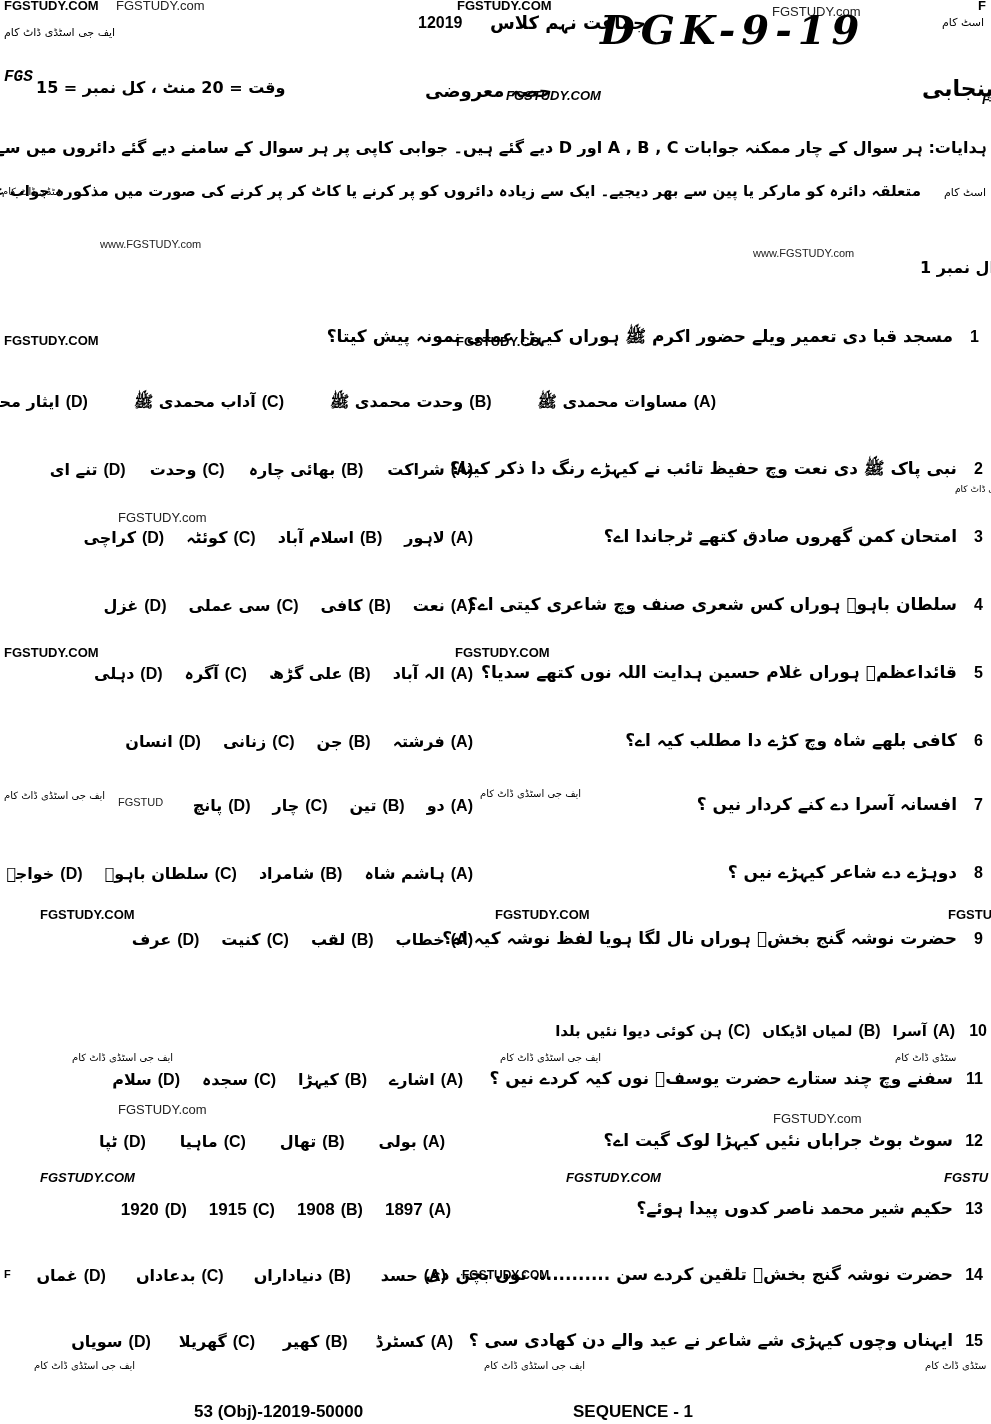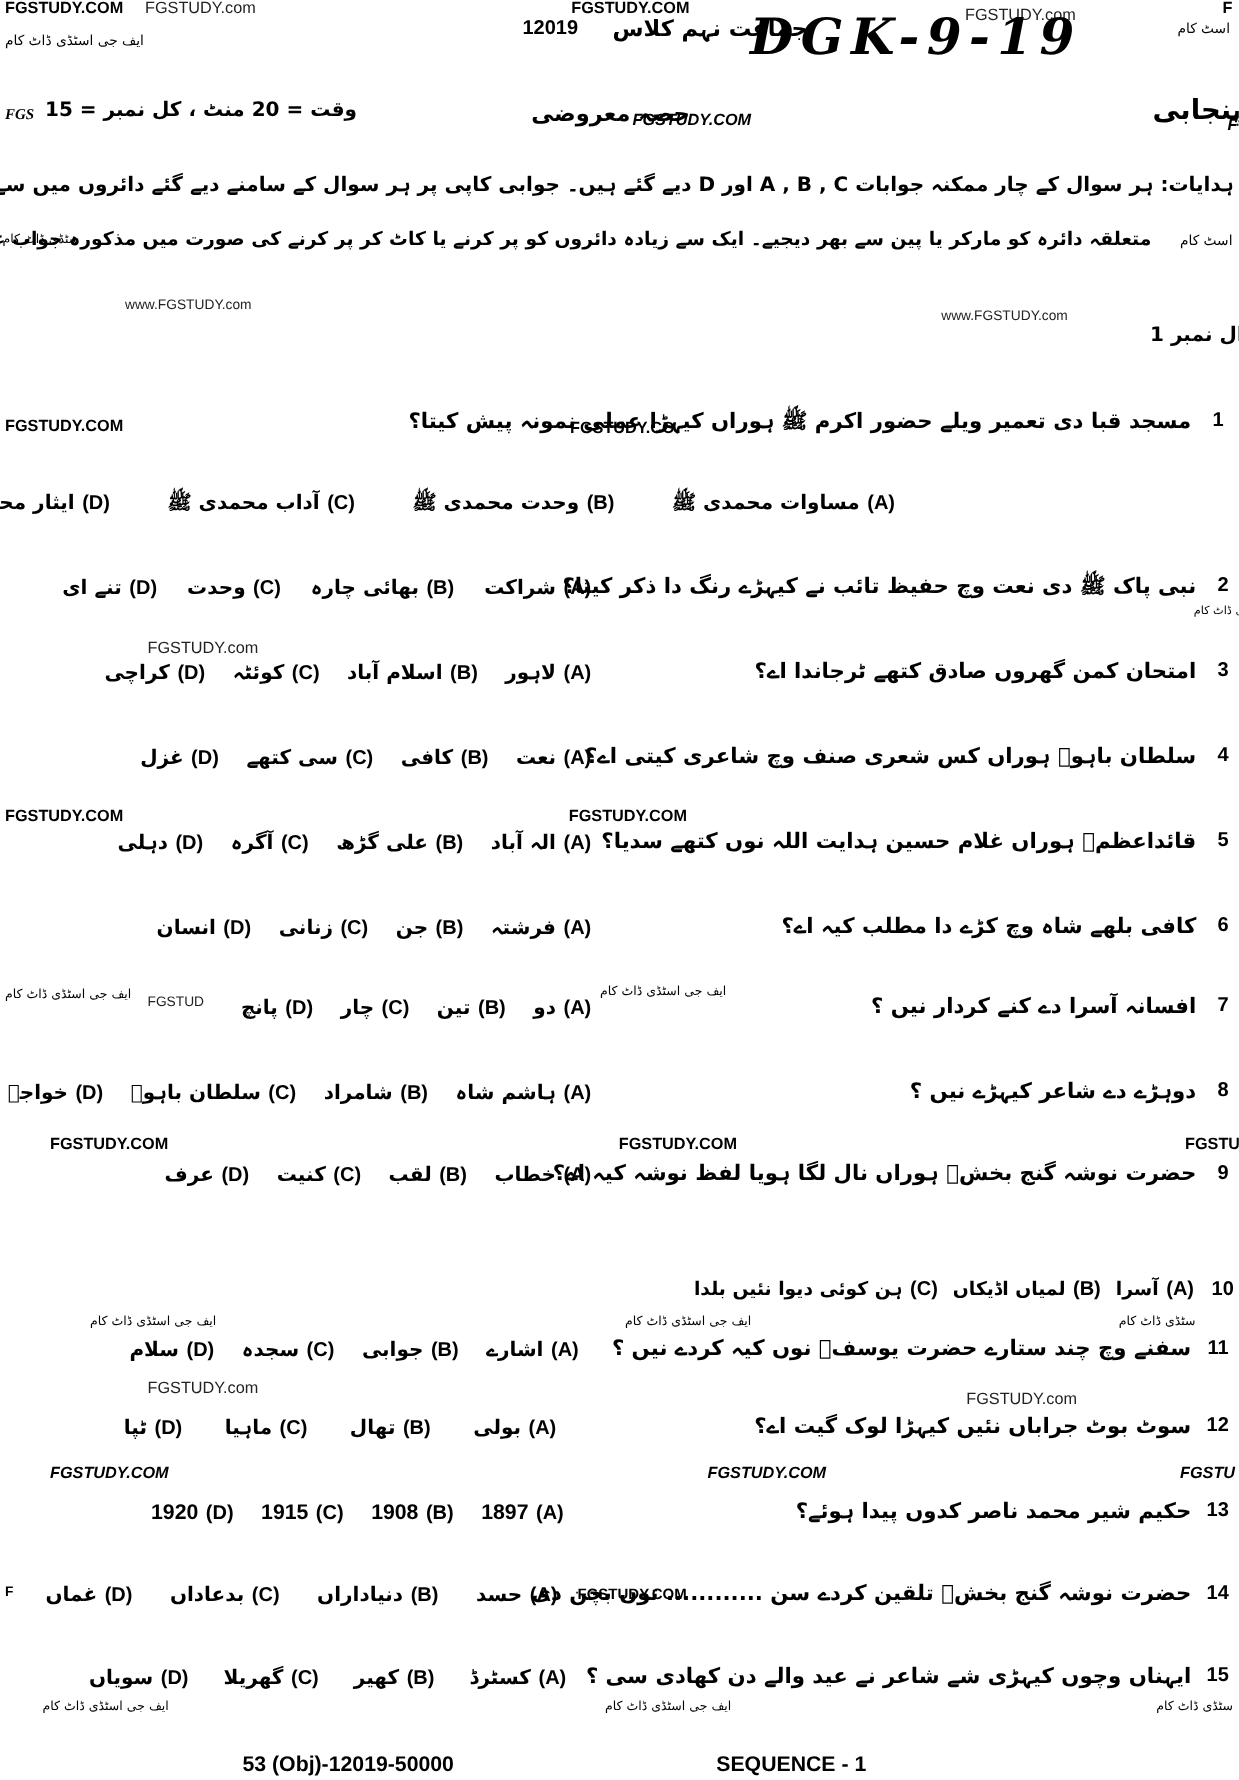--- a/index.html
+++ b/index.html
@@ -28,21 +28,21 @@
 <div class="abs wm-bold" style="left:457px;top:-2px;">FGSTUDY.COM</div>
 <div class="abs wm-light" style="left:772px;top:4px;">FGSTUDY.com</div>
 <div class="abs wm-bold" style="left:978px;top:-2px;">F</div>
 
 <div class="abs wm-urdu" style="left:4px;top:26px;font-size:11px;">ایف جی اسٹڈی ڈاٹ کام</div>
 <div class="abs" style="left:418px;top:14px;font-family:'Liberation Sans',sans-serif;font-weight:bold;font-size:16px;">12019</div>
 <div class="abs" style="left:490px;top:12px;direction:rtl;font-size:18px;font-weight:bold;">جماعت نہم کلاس</div>
 <div class="abs handwritten" style="left:600px;top:6px;">DGK-9-19</div>
 <div class="abs wm-urdu" style="left:942px;top:16px;font-size:11px;">اسٹ کام</div>
 
-<div class="abs" style="left:4px;top:84px;font-family:Liberation Serif, serif;font-weight:bold;font-style:italic;font-size:12px;">FGS</div>
+<div class="abs" style="left:4px;top:68px;font-family:Liberation Mono, monospace;font-weight:bold;font-style:italic;font-size:16px;">FGS</div>
 <div class="abs" style="left:36px;top:78px;direction:rtl;font-size:16px;font-weight:bold;">وقت = 20 منٹ ، کل نمبر = 15</div>
 <div class="abs urdu-h" style="left:425px;top:80px;font-size:18px;">حصہ معروضی</div>
 <div class="abs wm-bold-i" style="left:506px;top:88px;">FGSTUDY.COM</div>
 <div class="abs urdu-h" style="left:922px;top:76px;font-size:22px;">پنجابی</div>
 <div class="abs wm-bold-i" style="left:982px;top:92px;">F</div>
 
 <div class="abs urdu" style="right:4px;top:138px;font-size:16px;">ہدایات:   ہر سوال کے چار ممکنہ جوابات  A , B , C اور D دیے گئے ہیں۔ جوابی کاپی پر ہر سوال کے سامنے دیے گئے دائروں میں سے درست جواب کے مطابق</div>
 <div class="abs wm-urdu" style="left:2px;top:186px;font-size:10px;">سٹڈی ڈاٹ کام</div>
 <div class="abs urdu" style="right:70px;top:182px;font-size:15px;">متعلقہ  دائرہ  کو مارکر یا پین سے بھر دیجیے۔ ایک سے زیادہ دائروں کو پر کرنے یا کاٹ کر پر کرنے کی صورت میں مذکورہ جواب غلط تصور ہوگا۔</div>
 <div class="abs wm-urdu" style="left:944px;top:186px;font-size:11px;">اسٹ کام</div>
@@ -125,21 +125,21 @@
   <span class="opt">
       <span class="lbl">(A)</span>
       <span>نعت</span>
     </span>
   <span class="opt">
       <span class="lbl">(B)</span>
       <span>کافی</span>
     </span>
   <span class="opt">
       <span class="lbl">(C)</span>
-      <span>سی کتھے</span>
+      <span>سی عملی</span>
     </span>
   <span class="opt">
       <span class="lbl">(D)</span>
       <span>غزل</span>
     </span>
 </div>
 
 <div class="abs wm-bold" style="left:4px;top:645px;">FGSTUDY.COM</div>
 <div class="abs wm-bold" style="left:455px;top:645px;">FGSTUDY.COM</div>
 <div class="abs urdu" style="right:34px;top:662px;">قائداعظمؒ ہوراں غلام حسین ہدایت اللہ نوں کتھے سدیا؟</div>
@@ -277,21 +277,21 @@
 
 <div class="abs urdu" style="right:38px;top:1068px;">سفنے وچ چند ستارے حضرت یوسفؑ نوں کیہ کردے نیں ؟</div>
 <div class="abs qnum" style="right:8px;top:1070px;">11</div>
 <div class="abs opts" style="right:528px;top:1070px;">
   <span class="opt">
       <span class="lbl">(A)</span>
       <span>اشارے</span>
     </span>
   <span class="opt">
       <span class="lbl">(B)</span>
-      <span>جوابی</span>
+      <span>کیہڑا</span>
     </span>
   <span class="opt">
       <span class="lbl">(C)</span>
       <span>سجدہ</span>
     </span>
   <span class="opt">
       <span class="lbl">(D)</span>
       <span>سلام</span>
     </span>
 </div>

